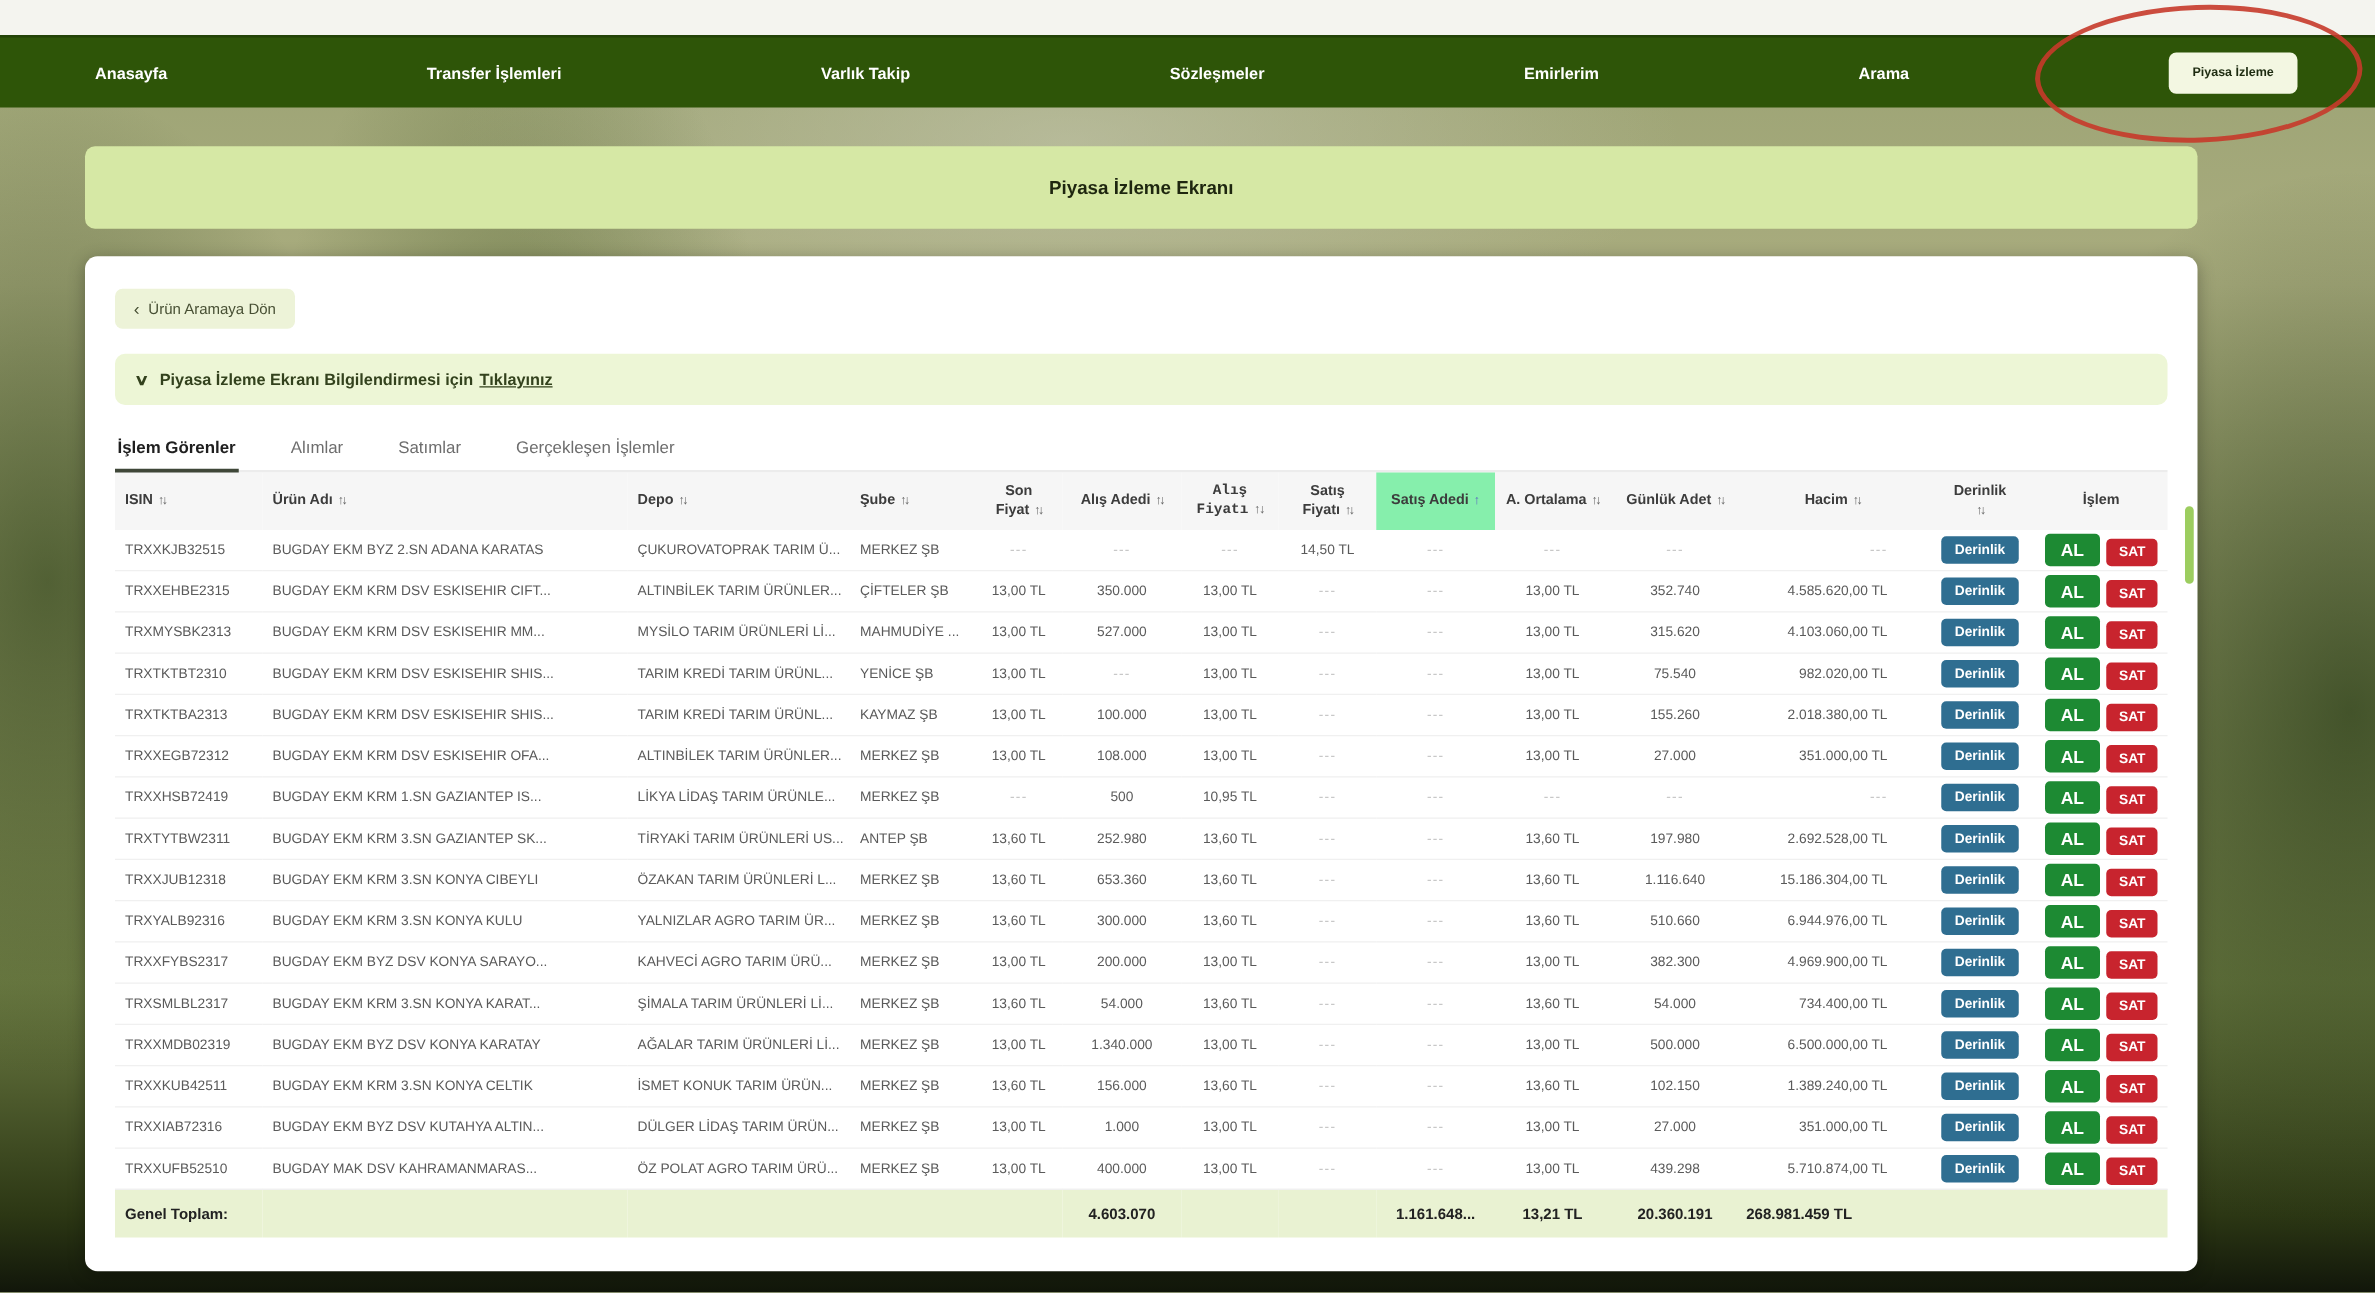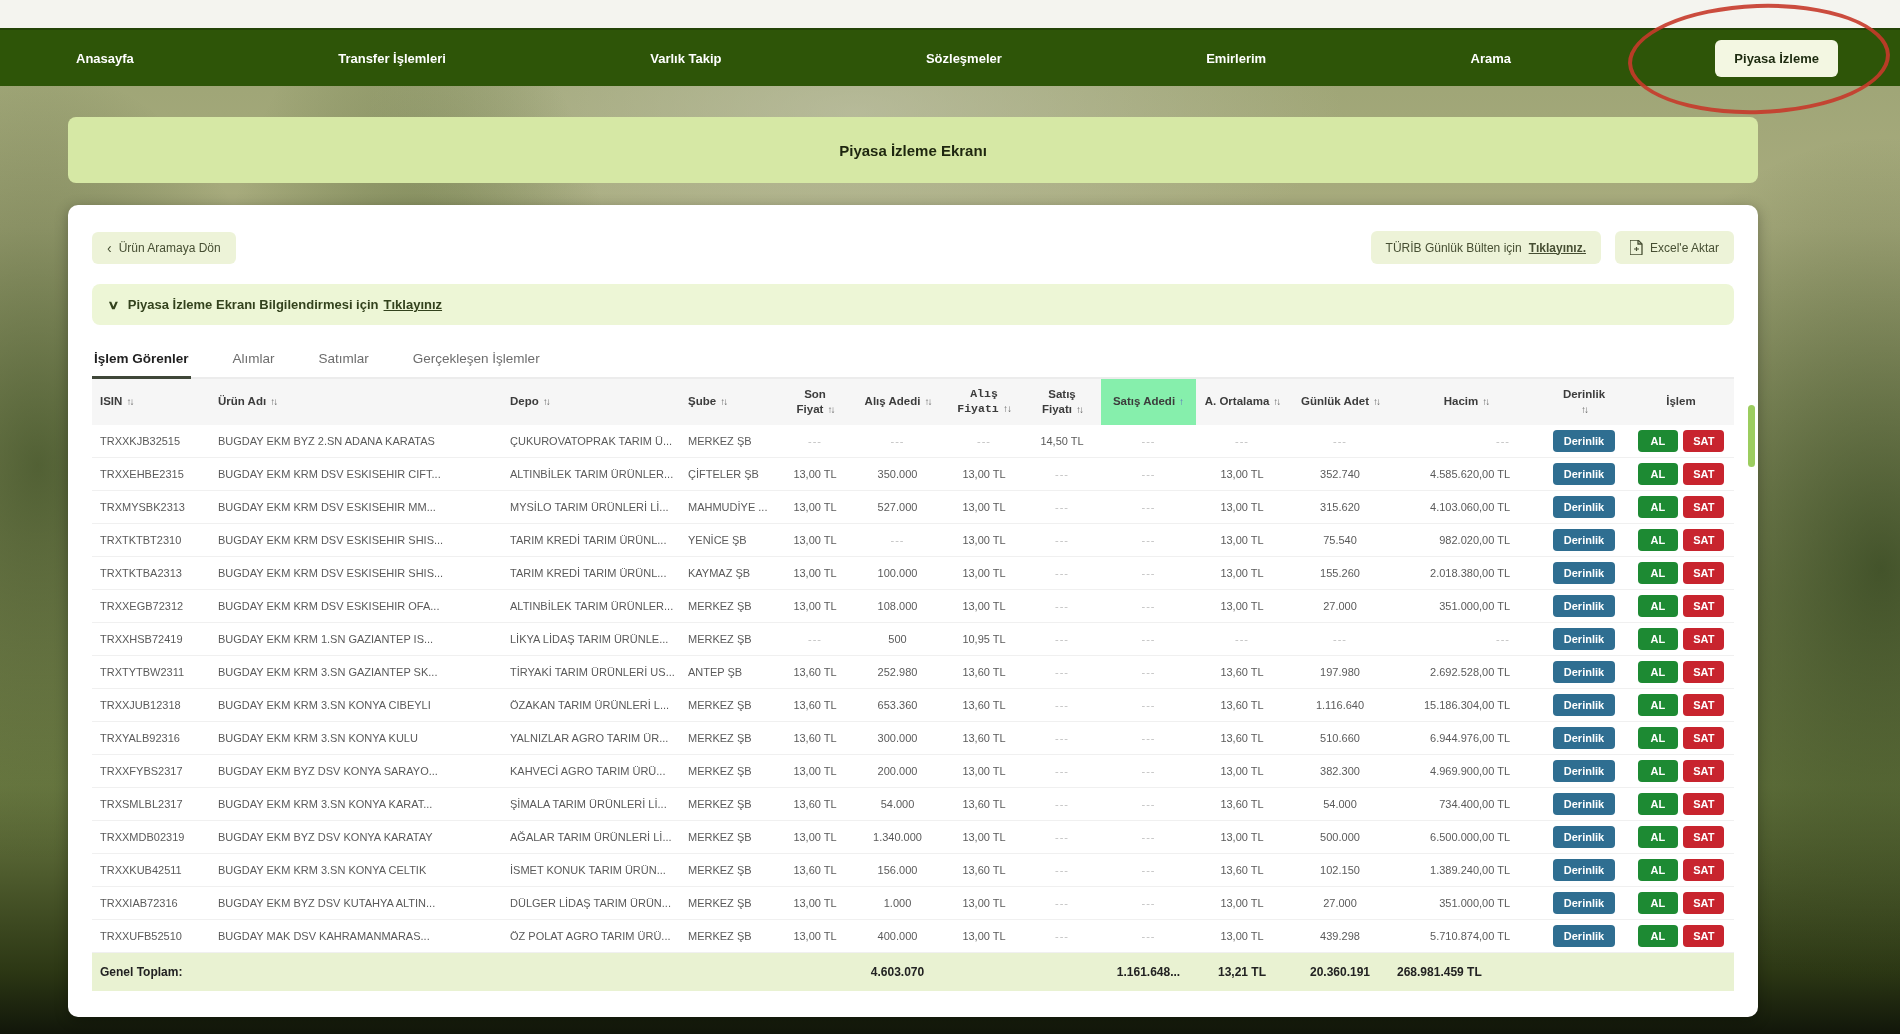--- a/index.html
+++ b/index.html
@@ -16,21 +16,21 @@
       radial-gradient(ellipse 700px 260px at 45% 11%, rgba(200,202,180,.55), transparent 70%),
       linear-gradient(180deg, #9aa273 0%, #a9ac7e 22%, #8d9562 52%, #6d7c44 76%, #2c3714 94%, #11160a 100%);
   }
 
   .top-strip { position:absolute; top:0; left:0; right:0; height:28px; background:#f4f4ef; }
 
   .navbar { position:absolute; top:28px; left:0; right:0; height:58px; background:#2e5508;
     border-top:2px solid #234307; display:flex; align-items:center; justify-content:space-between;
     padding:0 62px 0 76px; z-index:5; }
   .nav-link { color:#fff; font-size:13px; font-weight:bold; text-decoration:none; cursor:pointer; }
-  .nav-active-btn { background:#f3f7e2; color:#1d2b10; font-size:13px; font-weight:bold;
+  .nav-active-btn { background:#f3f7e2; color:#1d2b10; font-size:10px; font-weight:bold;
     border:none; border-radius:6px; padding:11px 19px; cursor:pointer; }
 
   .annotation-ellipse { position:absolute; left:1628px; top:4px; width:262px; height:110px;
     border:4px solid rgba(198,58,42,.9); border-radius:50%; transform:rotate(-2deg);
     z-index:9; pointer-events:none; }
 
   .banner { position:absolute; top:117px; left:68px; width:1690px; height:66px;
     background:#d6e8a5; border-radius:8px; display:flex; align-items:center; justify-content:center;
     font-size:15px; font-weight:bold; color:#1e260f; z-index:4; }
 
@@ -67,21 +67,21 @@
   .market-table tbody td { font-size:11px; color:#5a5a5a; padding:0 5px; height:33px;
     border-bottom:1px solid #f0f0f0; text-align:center; white-space:nowrap; overflow:hidden; }
   .market-table tbody td.left { text-align:left; padding-left:8px; }
   .market-table tbody td.hacim { text-align:right; padding-right:30px; }
   .market-table tbody td.muted { color:#c2c2c2; letter-spacing:1px; }
   .market-table tbody td.actions { overflow:visible; }
 
   .btn-depth { background:#2f6e91; color:#fff; border:none; border-radius:4px; padding:5px 11px;
     font-size:11px; font-weight:bold; cursor:pointer; font-family:"Liberation Sans", sans-serif; }
   .btn-buy { background:#1d8a33; color:#fff; border:none; border-radius:4px; padding:5px 13px;
-    font-size:11px; font-weight:bold; cursor:pointer; margin-right:5px; font-family:"Liberation Sans", sans-serif; }
+    font-size:14px; font-weight:bold; cursor:pointer; margin-right:5px; font-family:"Liberation Sans", sans-serif; }
   .btn-sell { background:#c8242e; color:#fff; border:none; border-radius:4px; padding:5px 10px;
     font-size:11px; font-weight:bold; cursor:pointer; font-family:"Liberation Sans", sans-serif; }
 
   .market-table tfoot td { background:#e9f2d2; font-size:12px; font-weight:bold; color:#222;
     height:38px; text-align:center; padding:0 5px; white-space:nowrap; }
   .market-table tfoot td.left { text-align:left; padding-left:8px; }
   .market-table tfoot td.hacim { text-align:right; padding-right:60px; }
 
   .scroll-thumb { position:absolute; right:3px; top:200px; width:7px; height:62px;
     background:#9ccd5f; border-radius:4px; cursor:grab; }
@@ -105,34 +105,20 @@
 
 <div class="banner">Piyasa İzleme Ekranı</div>
 
 <div class="card">
 
   <div class="toolbar">
     <button class="btn-light">
       <span class="chev">‹</span>
       <span>Ürün Aramaya Dön</span>
     </button>
-    <div class="toolbar-right">
-      <button class="btn-light">
-        <span>TÜRİB Günlük Bülten için</span>
-        <span class="u">Tıklayınız.</span>
-      </button>
-      <button class="btn-light">
-        <svg class="file-icon" viewBox="0 0 13 15">
-          <path d="M1 0 h7 l4 4 v10 a1 1 0 0 1 -1 1 h-10 a1 1 0 0 1 -1 -1 v-13 a1 1 0 0 1 1 -1 z" fill="none" stroke="#474f33" stroke-width="1.3"></path>
-          <path d="M8 0 v4 h4" fill="none" stroke="#474f33" stroke-width="1.3"></path>
-          <path d="M4 9 l5 0 M6.5 7 v4" stroke="#474f33" stroke-width="1.2"></path>
-        </svg>
-        <span>Excel'e Aktar</span>
-      </button>
-    </div>
   </div>
 
   <div class="info-banner">
     <span class="chev-down">∨</span>
     <span>Piyasa İzleme Ekranı Bilgilendirmesi için</span>
     <span class="u" style="margin-left:-5px">Tıklayınız</span>
   </div>
 
   <div class="tabs">
     <div class="tab active">İşlem Görenler</div>

